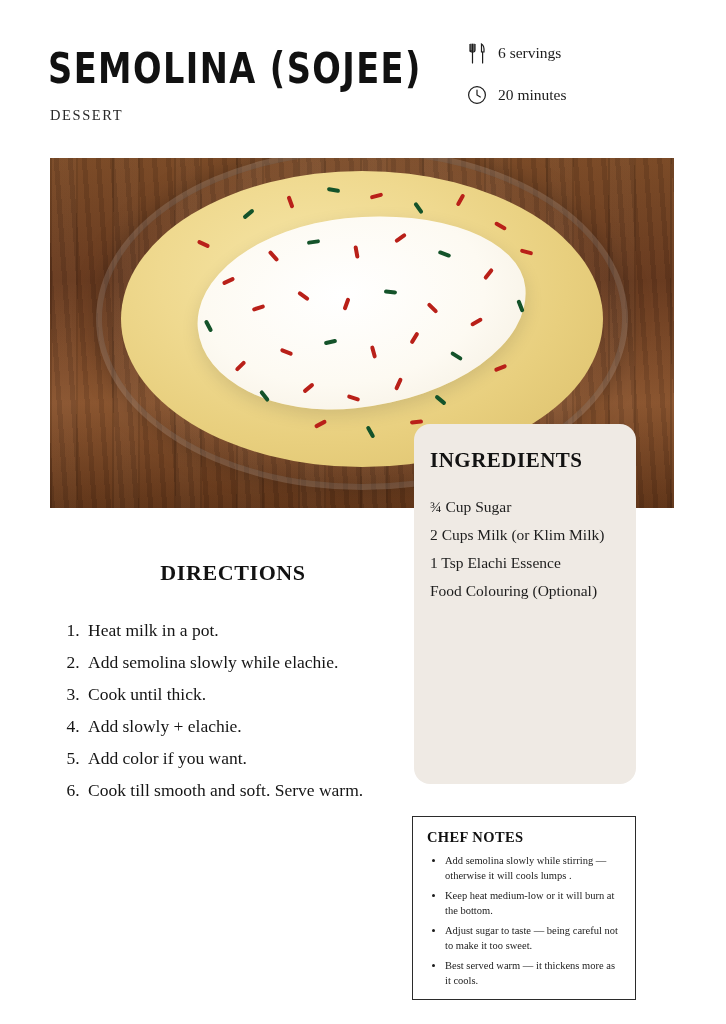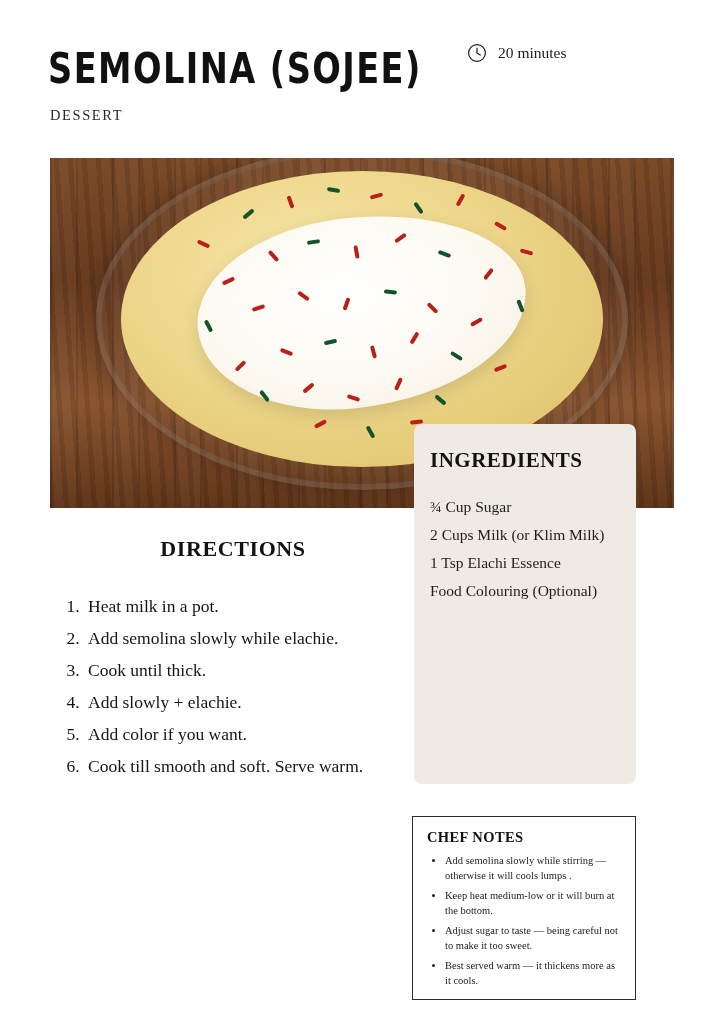--- a/index.html
+++ b/index.html
@@ -149,21 +149,21 @@
   }
 
   
   .ingredients {
     position: absolute;
     left: 414px;
     top: 424px;
     width: 222px;
     height: 360px;
     background: #efeae4;
-    border-radius: 8px;
+    border-radius: 16px;
     box-sizing: border-box;
     padding: 24px 0 0 16px;
   }
   .ingredients h2 {
     margin: 0 0 20px 0;
     font-family: "Liberation Serif", serif;
     font-weight: bold;
     font-size: 21px;
     letter-spacing: 0.5px;
     color: #121212;
@@ -178,21 +178,21 @@
     font-size: 15.5px;
     color: #1d1d1d;
     line-height: 28px;
     white-space: nowrap;
   }
 
   
   .directions {
     position: absolute;
     left: 48px;
-    top: 536px;
+    top: 560px;
     width: 350px;
   }
   .directions h2 {
     margin: 0;
     text-align: center;
     font-family: "Liberation Serif", serif;
     font-weight: bold;
     font-size: 22px;
     letter-spacing: 0.6px;
     color: #121212;
@@ -244,20 +244,31 @@
   }
 </style>
 </head>
 <body>
 
 <div class="header">
   <div class="title">SEMOLINA (SOJEE)</div>
   <div class="subtitle">DESSERT</div>
 
   <div class="meta">
+    <div class="meta-row">
+      <span class="meta-icon">
+        <svg width="20" height="22" viewBox="0 0 20 22">
+          <path d="M4 2 V9 M7 2 V9 M5.5 2 V21 M5.5 9 C3 9 3 9 3 9" stroke="#1c1c1c" stroke-width="1.2" fill="none" stroke-linecap="round"></path>
+          <path d="M3 2 V8.2 Q3 10 5.5 10 Q8 10 8 8.2 V2" stroke="#1c1c1c" stroke-width="1.2" fill="none"></path>
+          <path d="M14.5 2 Q17.5 3.5 17 10 L14.5 10 Z" stroke="#1c1c1c" stroke-width="1.2" fill="none"></path>
+          <path d="M15.6 10 V21" stroke="#1c1c1c" stroke-width="1.2" fill="none" stroke-linecap="round"></path>
+        </svg>
+      </span>
+      <span class="meta-text">6 servings</span>
+    </div>
     <div class="meta-row">
       <span class="meta-icon">
         <svg width="20" height="20" viewBox="0 0 20 20">
           <circle cx="10" cy="10" r="8.4" stroke="#1c1c1c" stroke-width="1.2" fill="none"></circle>
           <path d="M10 5.2 V10 L13.3 12" stroke="#1c1c1c" stroke-width="1.2" fill="none" stroke-linecap="round"></path>
         </svg>
       </span>
       <span class="meta-text">20 minutes</span>
     </div>
   </div>

